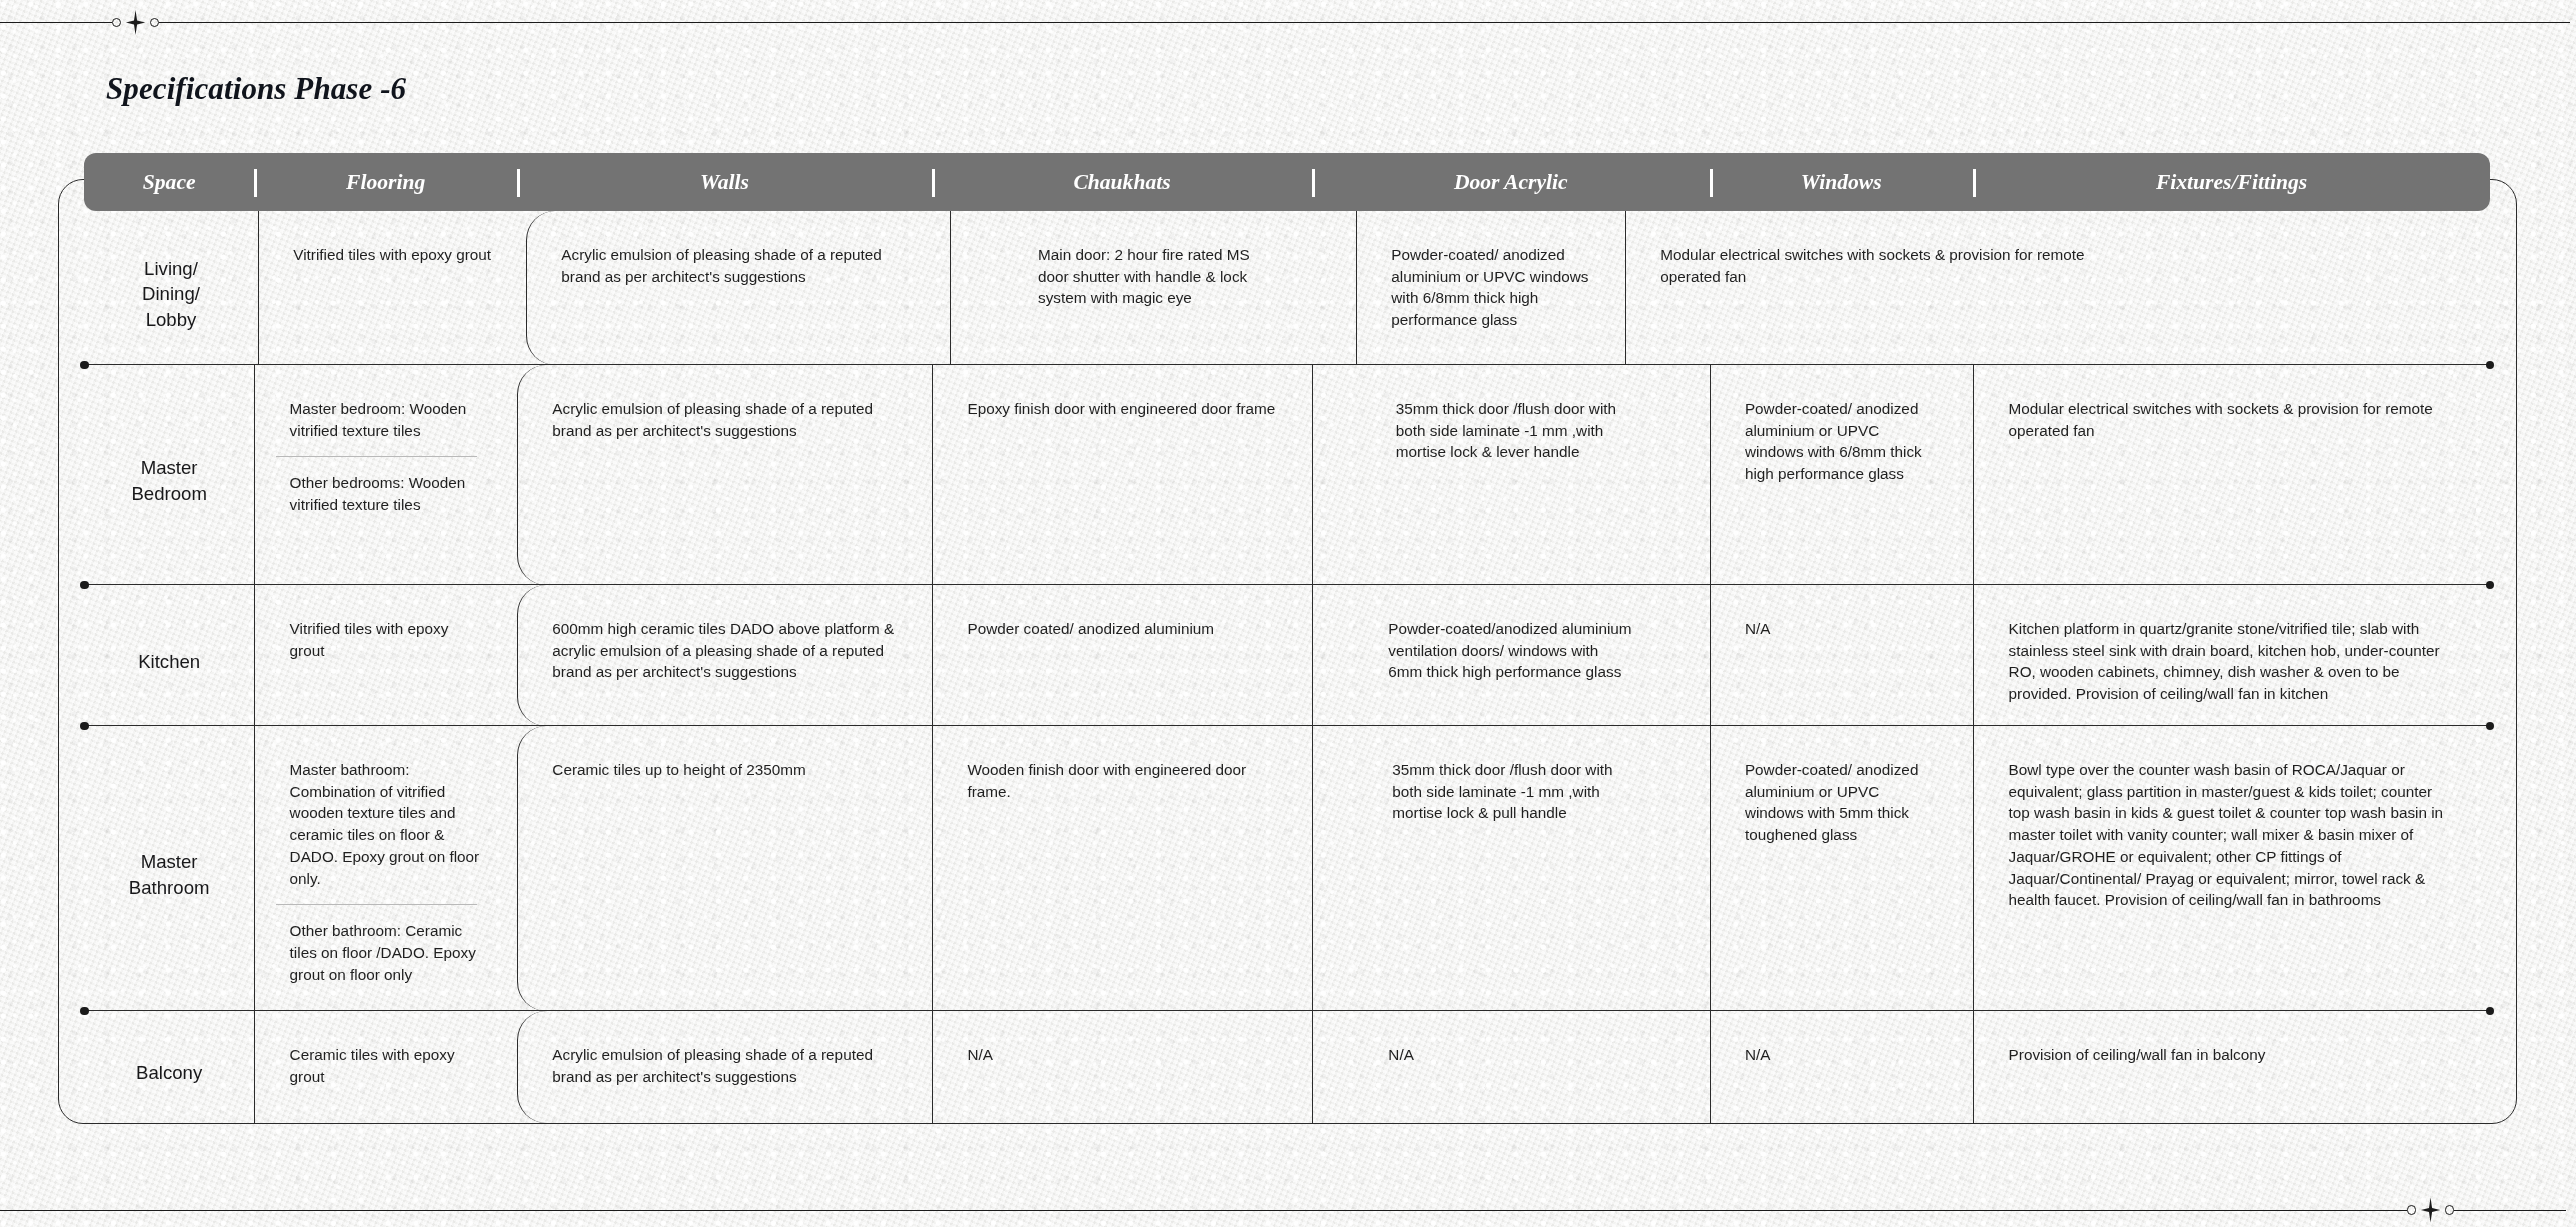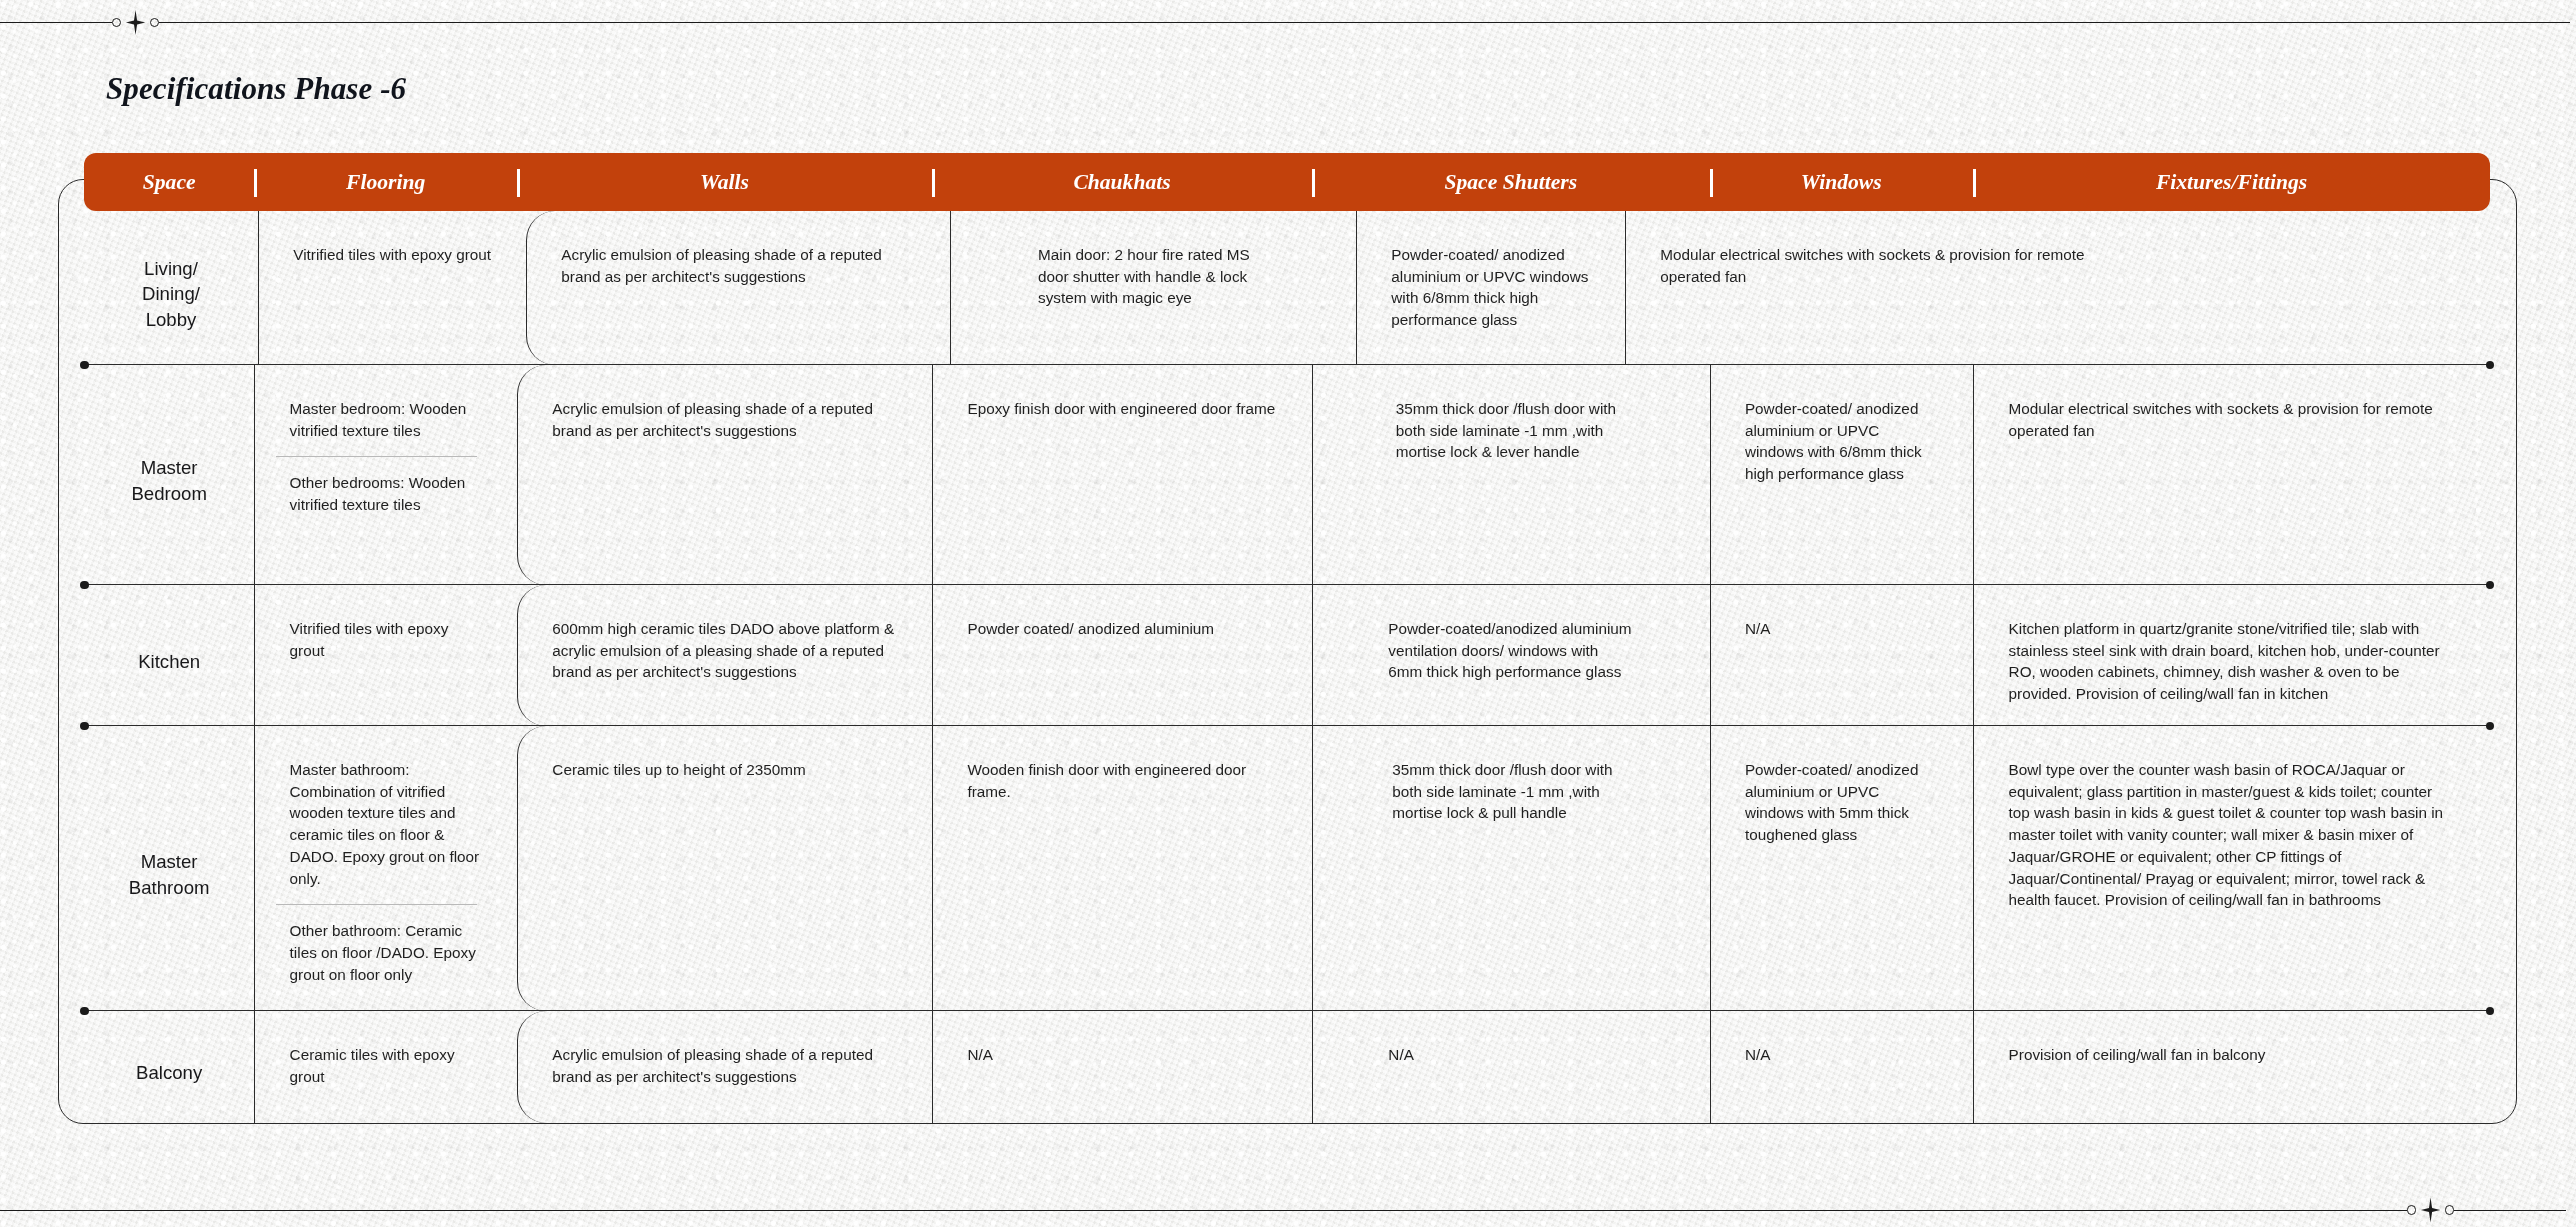--- a/index.html
+++ b/index.html
@@ -50,21 +50,21 @@
   .table-shell{
     position:absolute;left:58px;top:179px;
     width:2459px;height:945px;
     border:1.5px solid #2a2a2a;
     border-radius:25px;
     box-sizing:border-box;
   }
   .header-bar{
     position:absolute;left:84px;top:153px;
     width:2406px;height:58px;
-    background:#c2410c;
+    background:#737373;
     border-radius:12px;
     display:flex;align-items:center;
     box-sizing:border-box;
   }
   .hcell{
     position:relative;
     display:flex;align-items:center;justify-content:center;
     height:58px;
     color:#ffffff;
     font-family:"Liberation Serif", serif;
@@ -157,21 +157,21 @@
     <div class="hcell c2">
       <span class="vsep"></span>
       <span>Walls</span>
     </div>
     <div class="hcell c3">
       <span class="vsep"></span>
       <span>Chaukhats</span>
     </div>
     <div class="hcell c4">
       <span class="vsep"></span>
-      <span>Space Shutters</span>
+      <span>Door Acrylic</span>
     </div>
     <div class="hcell c5">
       <span class="vsep"></span>
       <span>Windows</span>
     </div>
     <div class="hcell c6">
       <span class="vsep"></span>
       <span>Fixtures/Fittings</span>
     </div>
   </div>

